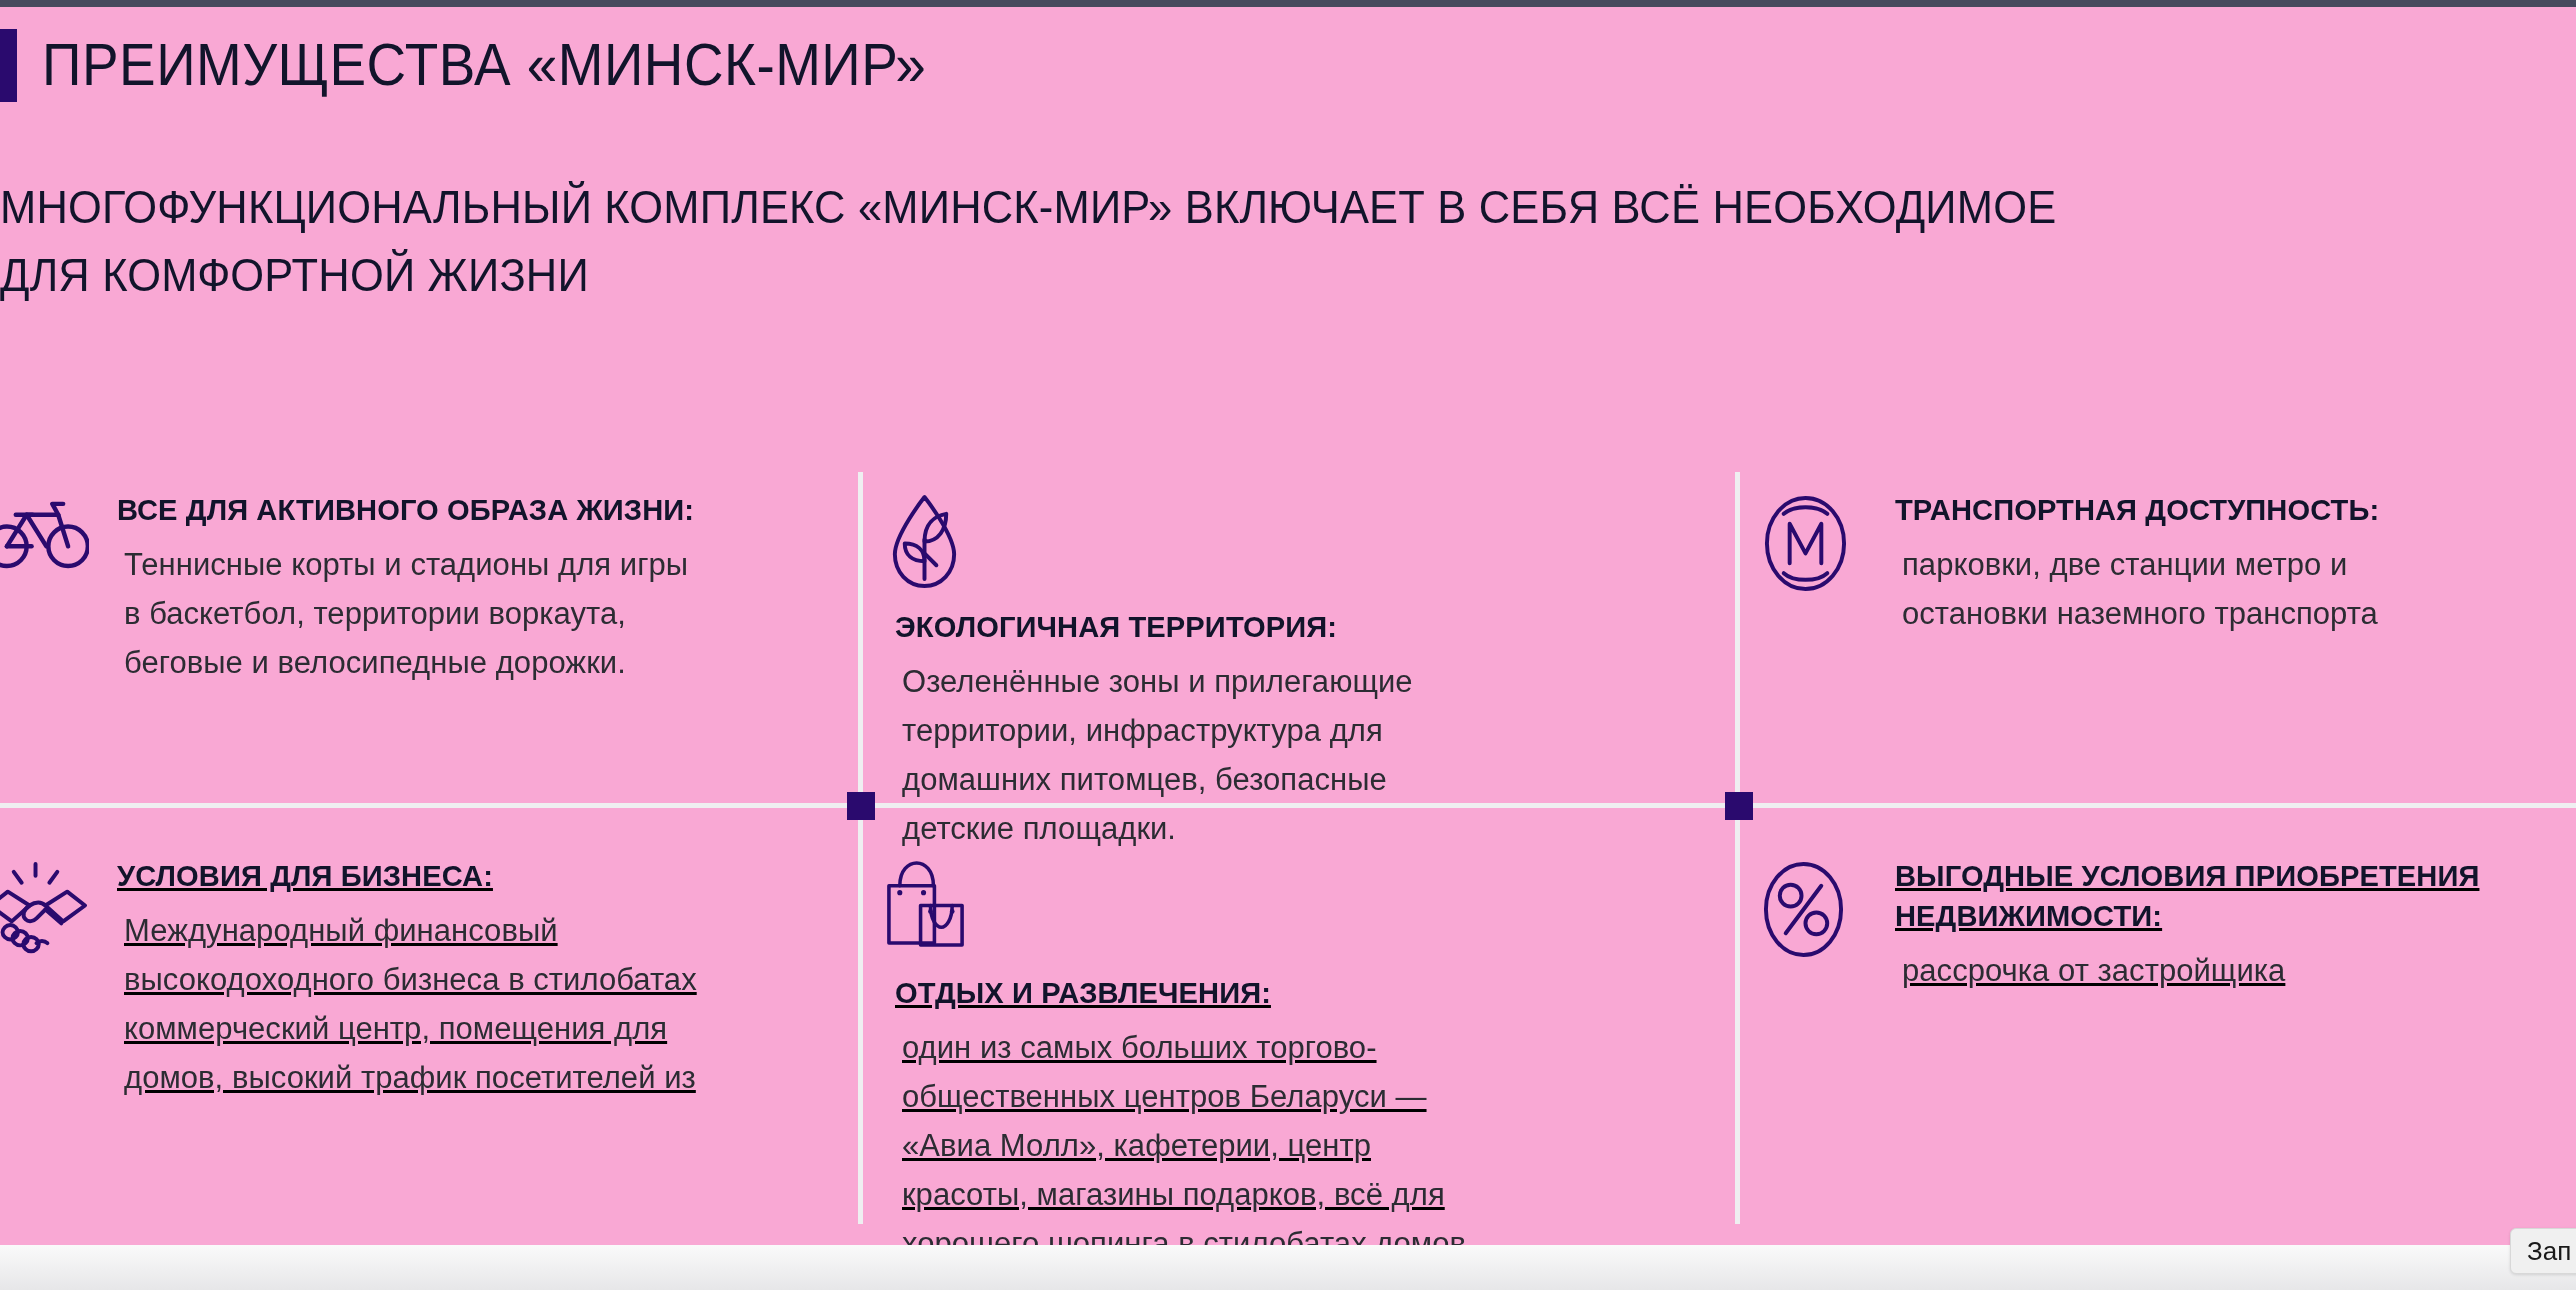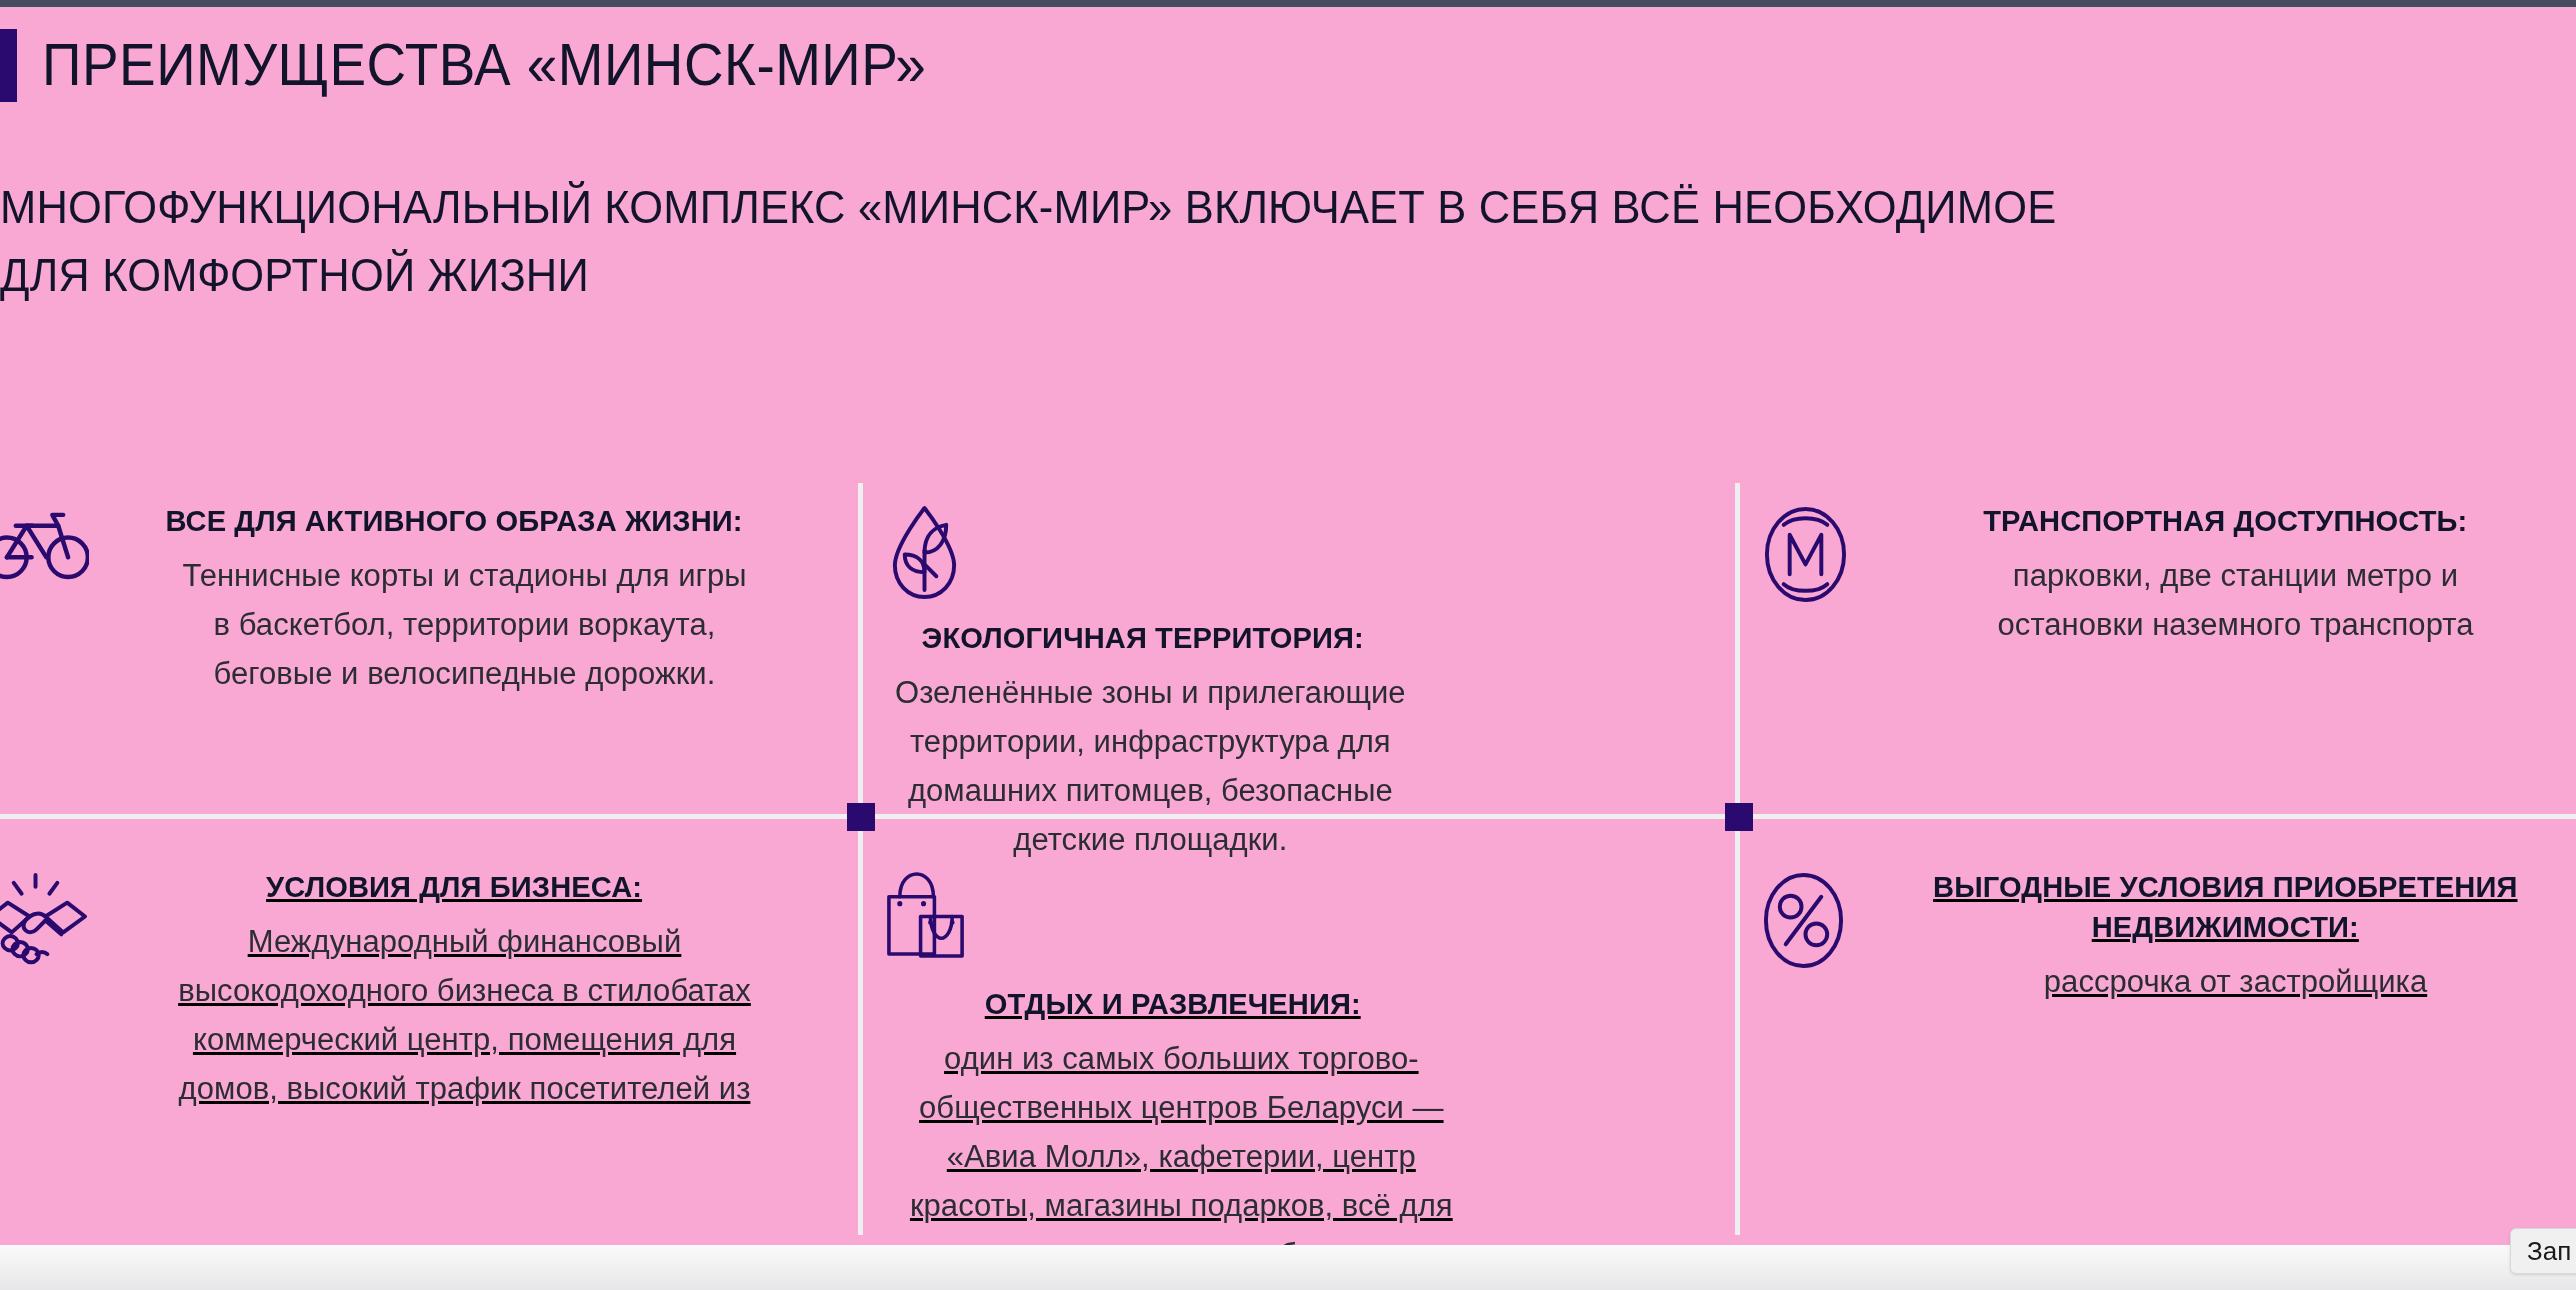--- a/index.html
+++ b/index.html
@@ -75,24 +75,23 @@
     letter-spacing: 0.2px;
     transform: scaleX(0.945);
     transform-origin: left top;
   }
   .page-subtitle span { display: block; white-space: nowrap; }
 
   
   .grid {
     position: absolute;
     left: 0;
-    top: 468px;
+    top: 457px;
     width: 2576px;
     height: 752px;
-    text-align: center;
   }
 
   
   .divider-h {
     position: absolute;
     left: 0;
     top: 339px;
     width: 2576px;
     height: 5px;
     background: #efeff1;
@@ -157,21 +156,21 @@
     margin: 0 0 10px 0;
     font-size: 30px;
     line-height: 40px;
     font-weight: 700;
     color: #12142b;
     letter-spacing: 0.1px;
     transform: scaleX(0.97);
     transform-origin: left top;
   }
   .card-text {
-    margin: 0;
+    margin: 7px;
     font-size: 31px;
     line-height: 49px;
     font-weight: 400;
     color: #2c2c33;
     letter-spacing: 0.05px;
   }
   .card-text span { display: block; white-space: nowrap; }
 
   
   .bottom-fade {

